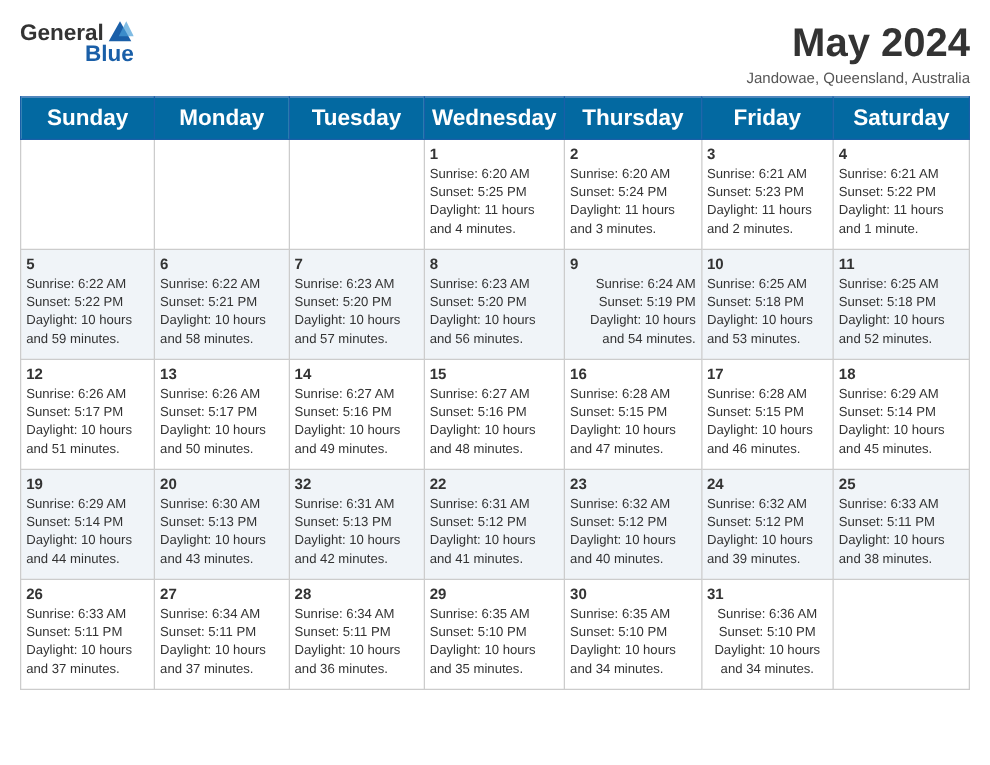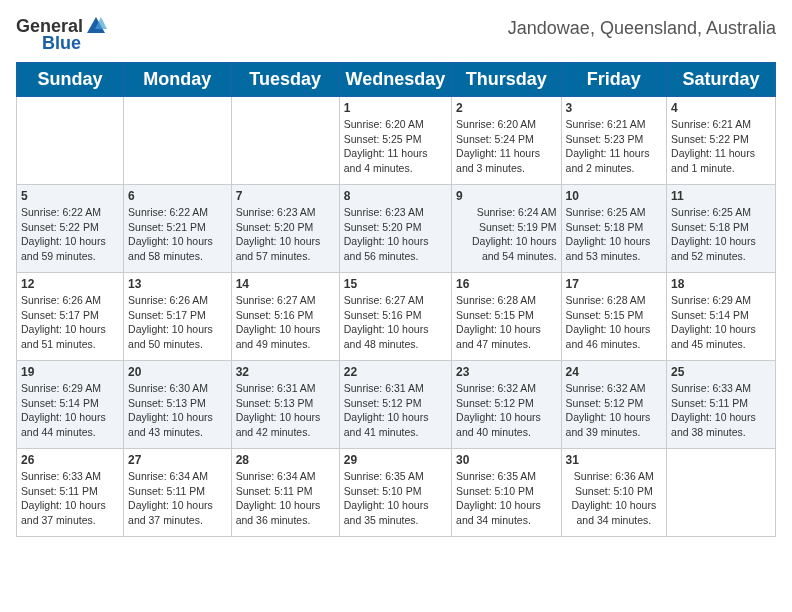--- a/index.html
+++ b/index.html
@@ -12,36 +12,36 @@
     }
     .header {
       display: flex;
       justify-content: space-between;
       align-items: flex-start;
       margin-bottom: 8px;
     }
     .logo {
       display: flex;
       flex-direction: column;
-      align-items: center;
+      align-items: flex-end;
     }
     .logo-row {
       display: flex;
       align-items: center;
     }
     .title-block {
       text-align: right;
     }
     .month-title {
       font-size: 32px;
       font-weight: bold;
       color: #333;
     }
     .subtitle {
-      font-size: 18px;
+      font-size: 12px;
       color: #555;
       margin-top: 2px;
     }
     table {
       width: 100%;
       border-collapse: collapse;
       font-size: 11px;
     }
     thead th {
       background-color: #0369a1;
@@ -93,20 +93,21 @@
     <div class="logo-row">
       <span style="font-size:18px;font-weight:bold;color:#333;">General</span>
       <svg width="22" height="22" viewBox="0 0 22 22" style="margin-left:2px;margin-top:-2px;">
         <polygon points="11,2 20,18 2,18" fill="#1a5fa8"></polygon>
         <polygon points="16,2 22,14 10,14" fill="#4a9fd8" opacity="0.7"></polygon>
       </svg>
     </div>
     <span style="font-size:18px;font-weight:bold;color:#1a5fa8;margin-top:-4px;">Blue</span>
   </div>
   <div class="title-block">
+    <div class="month-title">May 2024</div>
     <div class="subtitle">Jandowae, Queensland, Australia</div>
   </div>
 </div>
 
 <table>
   <thead>
     <tr>
     <th>Sunday</th>
         <th>Monday</th>
         <th>Tuesday</th>

